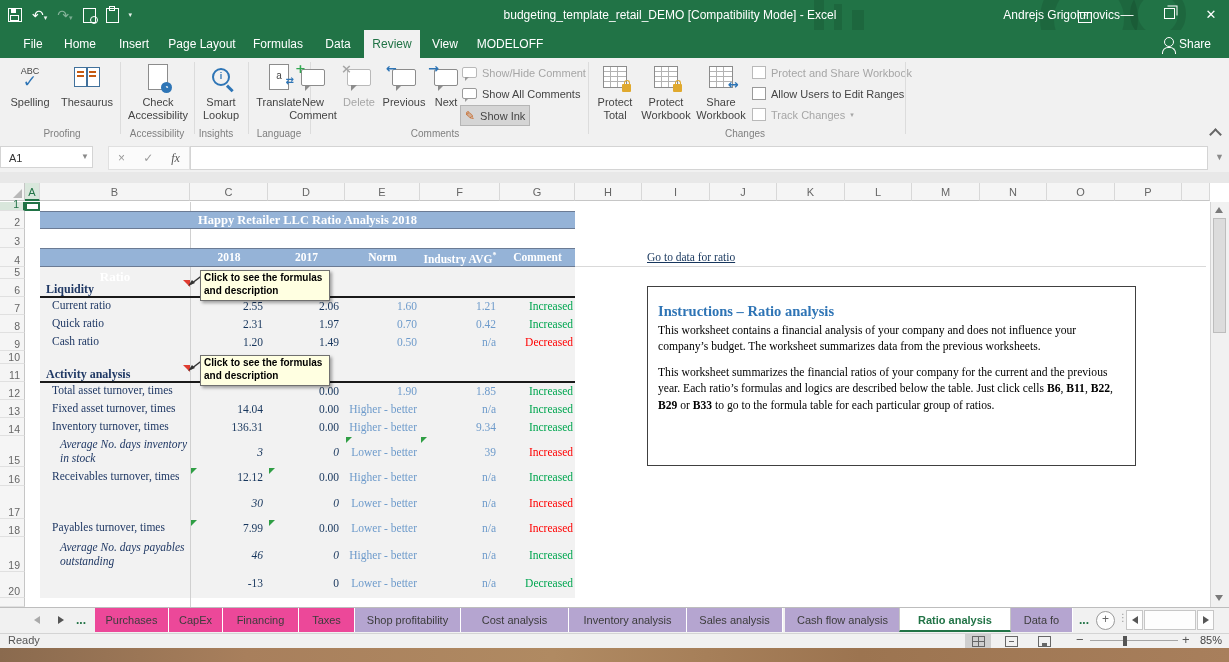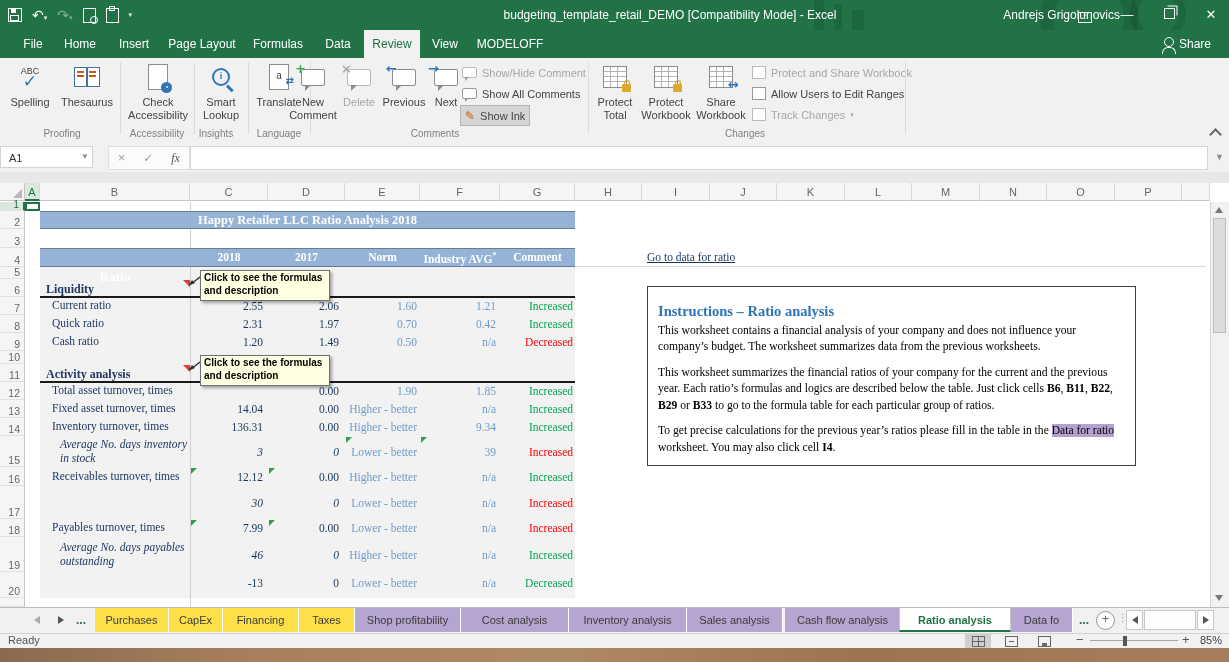--- a/index.html
+++ b/index.html
@@ -116,21 +116,21 @@
   .vscroll{left:1210px;top:202px;width:19px;height:405px;background:#f1f1f1;border-left:1px solid #d4d4d4;box-sizing:border-box;}
   .vthumb{left:1213px;top:218px;width:13px;height:115px;background:#dcdcdc;border:1px solid #bdbdbd;box-sizing:border-box;}
   .tri{width:0;height:0;}
   .tri.up{border-left:4px solid transparent;border-right:4px solid transparent;border-bottom:6px solid #7a7a7a;}
   .tri.down{border-left:4px solid transparent;border-right:4px solid transparent;border-top:6px solid #7a7a7a;}
   .tri.left{border-top:4px solid transparent;border-bottom:4px solid transparent;border-right:6px solid #555;}
   .tri.right{border-top:4px solid transparent;border-bottom:4px solid transparent;border-left:6px solid #555;}
   
   .tabstrip{left:0;top:607px;width:1229px;height:26px;background:#f1f1f1;border-top:1px solid #bdbdbd;box-sizing:border-box;}
   .stab{top:608px;height:24px;font-size:11px;color:#3c3c3c;text-align:center;line-height:24px;border-right:1px solid #fff;box-sizing:border-box;overflow:hidden;white-space:nowrap;}
-  .stab.rose{background:#fde047;}
+  .stab.rose{background:#ec4899;}
   .stab.purple{background:#b5a5d0;}
   .stab.activetab{background:#fff;color:#217346;font-weight:bold;border:1px solid #c6c6c6;border-top:none;border-bottom:2px solid #217346;}
   .dots{color:#217346;font-weight:bold;font-size:12px;line-height:24px;}
   .plusbtn{top:611px;width:17px;height:17px;border:1px solid #9a9a9a;border-radius:50%;color:#666;font-size:12px;text-align:center;line-height:15px;background:#fdfdfd;}
   .hscroll-box{top:610px;height:20px;background:#fdfdfd;border:1px solid #c6c6c6;box-sizing:border-box;display:flex;align-items:center;justify-content:center;}
   
   .statusbar{left:0;top:633px;width:1229px;height:15px;background:#f1f1f1;border-top:1px solid #d4d4d4;box-sizing:border-box;font-size:11px;color:#555;}
   .viewbtn{top:634px;width:26px;height:14px;display:flex;align-items:center;justify-content:center;}
   .viewbtn.pressed2{background:#cfcfcf;}
   .vb-grid{width:11px;height:9px;border:1px solid #666;background:linear-gradient(#666,#666) 50% 0/1px 100% no-repeat,linear-gradient(#666,#666) 0 50%/100% 1px no-repeat;}
@@ -483,21 +483,20 @@
     <line x1="20" y1="4" x2="7" y2="14" stroke="#333" stroke-width="1.5"></line>
       <polygon points="4,16 11,13 8,10" fill="#333"></polygon>
   </svg>
   <div class="abs tooltip" style="left:200px;top:355px">Click to see the formulas and description</div>
 
   <div class="abs gotolink serif" style="left:647px;top:251px">Go to data for ratio</div>
   <div class="abs instr">
     <h3>Instructions – Ratio analysis</h3>
     <p>This worksheet contains a financial analysis of your company and does not influence your company’s budget. The worksheet summarizes data from the previous worksheets.</p>
     <p><span>This worksheet summarizes the financial ratios of your company for the current and the previous year. Each ratio’s formulas and logics are described below the table. Just click cells </span><b>B6</b><span>, </span><b>B11</b><span>, </span><b>B22</b><span>, </span><b>B29</b><span> or </span><b>B33</b><span> to go to the formula table for each particular group of ratios.</span></p>
-    <p><span>To get precise calculations for the previous year’s ratios please fill in the table in the </span><span class="hl">Data for ratio</span><span> worksheet. You may also click cell </span><b>I4</b><span>.</span></p>
   </div>
 
   <div class="abs vscroll"></div>
   <div class="abs tri up" style="left:1215px;top:207px"></div>
   <div class="abs vthumb"></div>
   <div class="abs tri down" style="left:1215px;top:595px"></div>
 
   <div class="abs tabstrip"></div>
   <div class="abs tri left" style="left:34px;top:616px;opacity:.45"></div>
   <div class="abs tri right" style="left:58px;top:616px"></div>

